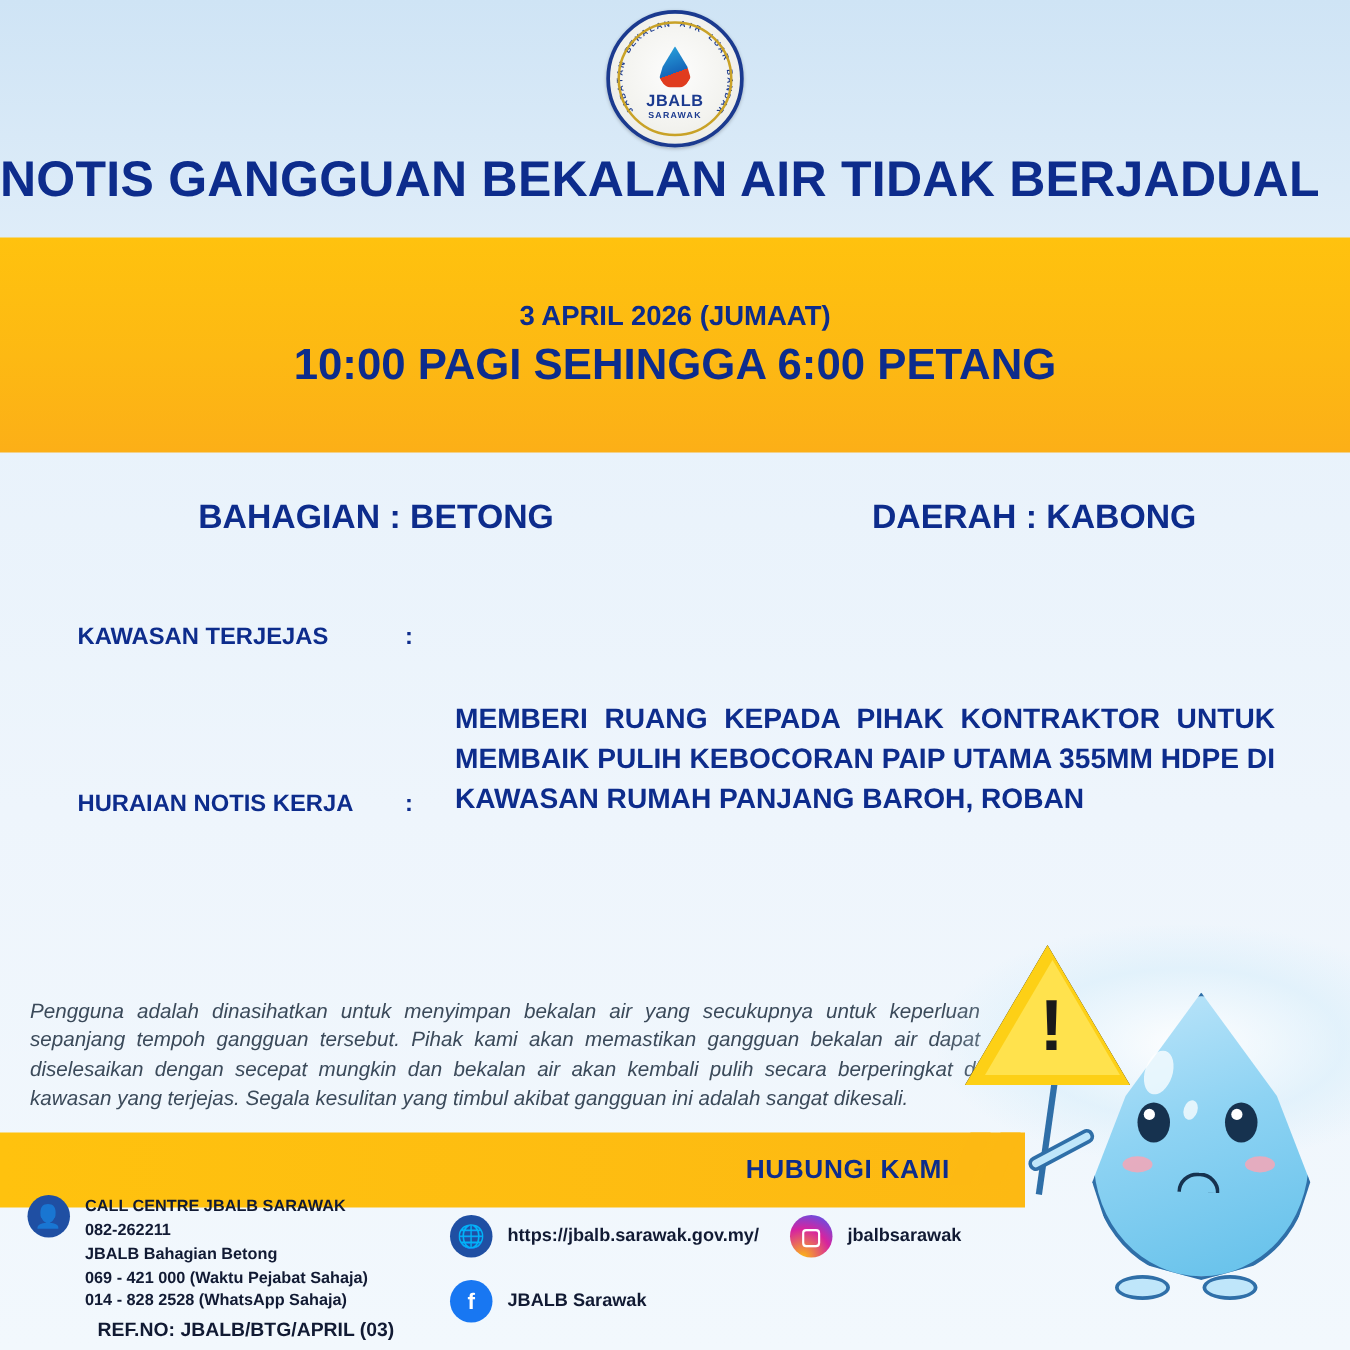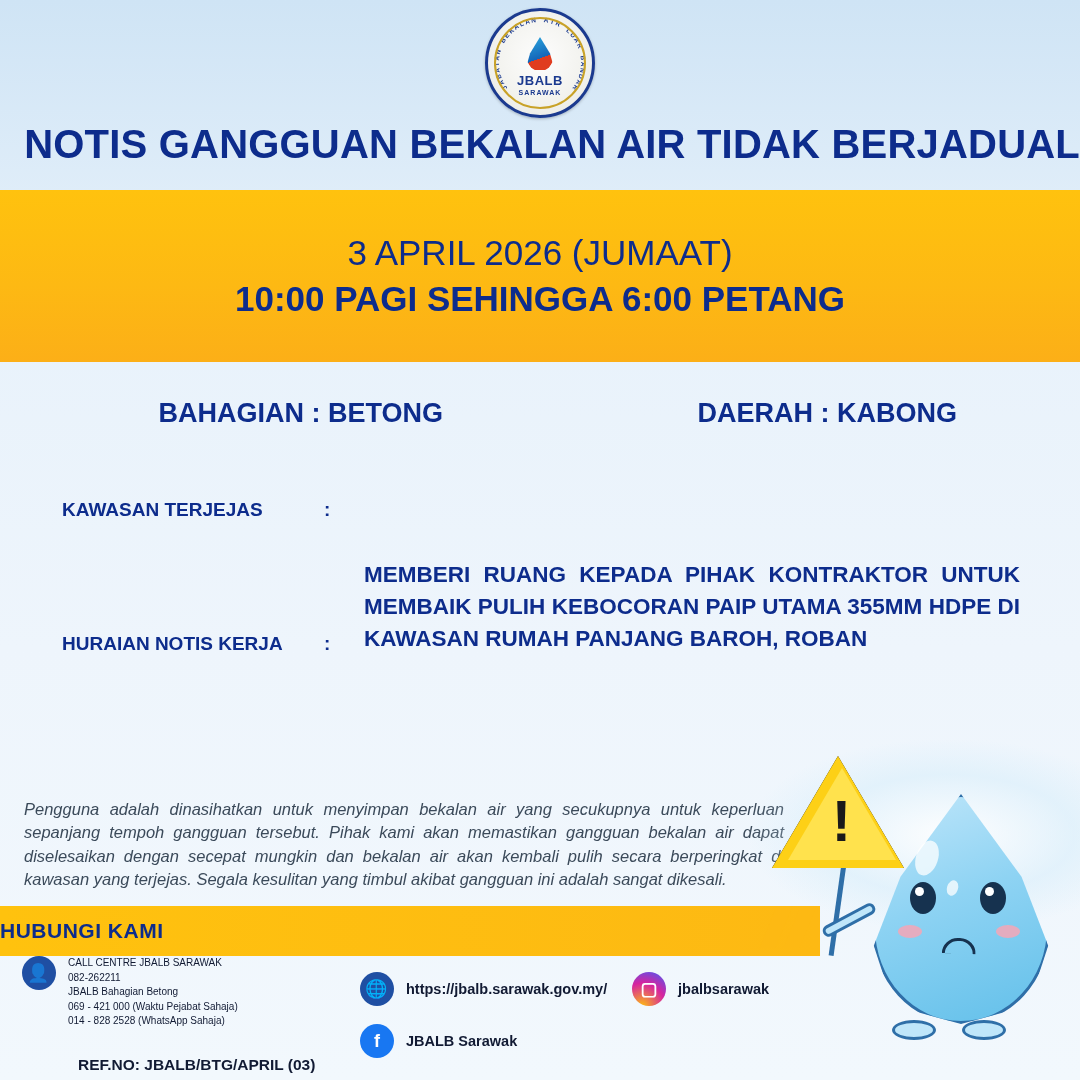--- a/index.html
+++ b/index.html
@@ -55,35 +55,35 @@
   }
   .logo-sub {
     position: absolute; left: 0; right: 0; top: 78px;
     text-align: center; font-size: 7px; font-weight: bold; color: #1b3a8f;
     letter-spacing: 1px;
   }
 
   
   .title-band {
     position: absolute; top: 122px; left: 0; right: 0;
-    text-align: right;
+    text-align: left;
   }
   .title {
     font-size: 40px; font-weight: bold; color: #0d2c8c;
     letter-spacing: .2px;
   }
 
   
   .date-band {
     position: absolute; top: 190px; left: 0; right: 0; height: 172px;
     background: linear-gradient(180deg,#ffc20e 0%, #fdb913 55%, #fcaf17 100%);
     display: flex; flex-direction: column; align-items: center; justify-content: center;
     gap: 6px;
   }
-  .date-line1 { font-size: 35px; font-weight: normal; color: #0d2c8c; }
+  .date-line1 { font-size: 22px; font-weight: bold; color: #0d2c8c; }
   .date-line2 { font-size: 35px; font-weight: bold; color: #0d2c8c; }
 
   
   .region-row {
     position: absolute; top: 398px; left: 0; right: 0;
     display: flex;
     padding-left: 27px;
   }
   .region-left { width: 52%; text-align: center; }
   .region-right { width: 48%; text-align: center; }
@@ -113,23 +113,23 @@
   
   .note {
     position: absolute; top: 798px; left: 24px; width: 760px;
     font-size: 16.5px; font-style: italic; color: #3b4a5a;
     line-height: 1.42;
     text-align: justify;
   }
 
   
   .contact-band {
-    position: absolute; top: 906px; left: 0; width: 820px; height: 50px;
+    position: absolute; top: 906px; left: 0; width: 820px; height: 60px;
     background: linear-gradient(90deg,#ffc20e 0%, #fdb913 100%);
-    display: flex; align-items: center; justify-content: flex-start;
+    display: flex; align-items: center; justify-content: flex-end;
   }
   .contact-band-title {
     font-size: 21px; font-weight: bold; color: #0d2c8c; letter-spacing: .5px;
     padding-right: 60px;
   }
   .chev {
     position: absolute; top: 906px; height: 42px; width: 16px;
     background: #fdb913;
     transform: skewX(-22deg);
   }
@@ -142,21 +142,21 @@
     width: 34px; height: 34px; border-radius: 50%;
     background: #1f4fa3; color: #fff;
     display: flex; align-items: center; justify-content: center;
     font-size: 18px; font-weight: bold; flex: none;
   }
   .circ.ig { background: radial-gradient(circle at 30% 100%, #fdb913 0%, #d6249f 55%, #3f5efb 100%); }
   .circ.fb { background: #1877f2; }
   .circ.glb { background: #1f4fa3; }
 
   .f-callcentre { position: absolute; left: 22px; top: 4px; display: flex; gap: 12px; }
-  .cc-text { font-size: 10px; font-weight: normal; color: #111a33; line-height: 1.45; }
+  .cc-text { font-size: 13px; font-weight: bold; color: #111a33; line-height: 1.45; }
   .f-web { position: absolute; left: 360px; top: 20px; display: flex; gap: 12px; align-items: center; }
   .f-fb { position: absolute; left: 360px; top: 72px; display: flex; gap: 12px; align-items: center; }
   .f-ig { position: absolute; left: 632px; top: 20px; display: flex; gap: 12px; align-items: center; }
   .f-link { font-size: 14.5px; font-weight: bold; color: #111a33; }
   .refno {
     position: absolute; left: 78px; top: 104px;
     font-size: 15.5px; font-weight: bold; color: #111a33;
   }
 
   

